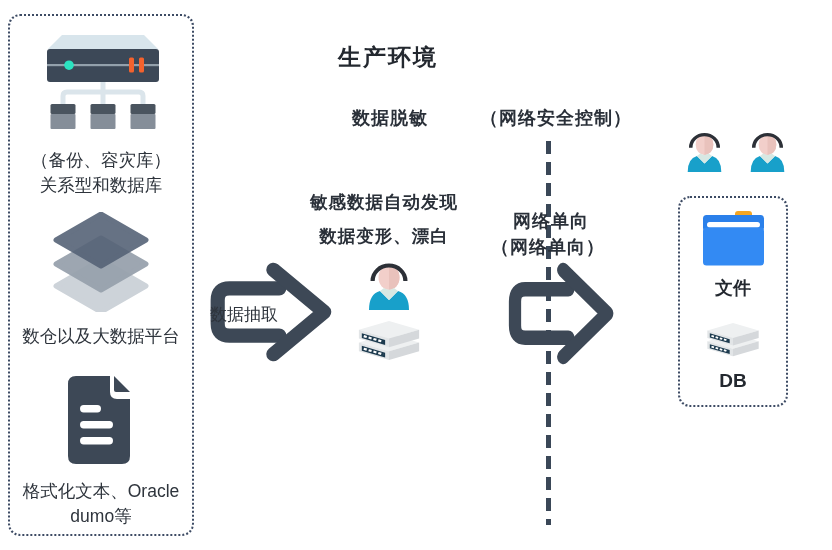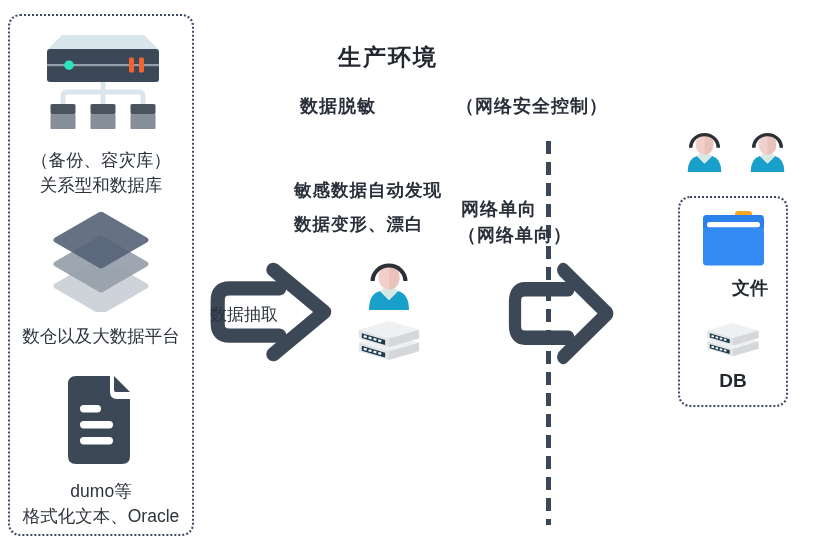--- a/index.html
+++ b/index.html
@@ -6,21 +6,21 @@
   html,body { width:832px; height:550px; background:#ffffff; overflow:hidden;
     font-family:"Liberation Sans","DejaVu Sans",sans-serif; }
   .stage { position:relative; width:832px; height:550px; background:#fff; }
   .abs { position:absolute; }
 
   
   .dotted-box { border:2px dotted #3d4b64; border-radius:12px; background:#fff; }
 
   
   .heading { font-size:23px; font-weight:700; color:#23282f; letter-spacing:2px; text-align:center; }
-  .flow-label { font-size:18px; font-weight:600; color:#2a3039; letter-spacing:1px; text-align:left; white-space:nowrap; }
+  .flow-label { font-size:18px; font-weight:600; color:#2a3039; letter-spacing:1px; text-align:center; white-space:nowrap;margin-top:12px; }
   .flow-label.sm { font-size:17.5px; }
   .src-label { font-size:17.5px; font-weight:400; color:#2e343c; text-align:center; line-height:25px; white-space:nowrap; }
   .box-label { font-size:18px; font-weight:600; color:#23282f; text-align:center; }
   .arrow-text { font-size:17px; font-weight:500; color:#2e343c; text-align:left; white-space:nowrap; }
 
   
   .dashed-line { width:5px;
     background:repeating-linear-gradient(to bottom,#3a4757 0 13px,transparent 13px 21px); }
 
   svg { display:block; }
@@ -66,22 +66,22 @@
     </div>
 
     <svg class="abs" style="left:52px; top:356px;" width="74" height="94" viewBox="0 0 74 94">
       <path d="M6,12 Q6,4 14,4 H48 V20 Q48,27 55,27 H68 V84 Q68,92 60,92 H14 Q6,92 6,84 Z" fill="#3d4856"></path>
       <path d="M52,4 L68,20 L54,20 Q52,20 52,18 Z" fill="#3d4856"></path>
       <rect x="18" y="33" width="21" height="7.5" rx="3.7" fill="#fff"></rect>
       <rect x="18" y="49" width="33" height="7.5" rx="3.7" fill="#fff"></rect>
       <rect x="18" y="65" width="33" height="7.5" rx="3.7" fill="#fff"></rect>
     </svg>
     <div class="src-label abs" style="left:0; top:463px; width:182px;">
+      <div>格式化文本、Oracle</div>
       <div>dumo等</div>
-      <div>格式化文本、Oracle</div>
     </div>
   </div>
 
   <svg class="abs" style="left:205px; top:257px;" width="127" height="110" viewBox="0 0 130 112" preserveAspectRatio="none">
     <path d="M76,32 H25 Q13,32 13,44 V68 Q13,80 25,80 H76" stroke="#3d4856" stroke-width="14.5" fill="none" stroke-linecap="round"></path>
     <path d="M70,13 L122,56 L70,99" stroke="#3d4856" stroke-width="14.5" fill="none" stroke-linecap="round" stroke-linejoin="round"></path>
   </svg>
   <div class="arrow-text abs" style="left:210px; top:303px; width:96px;">数据抽取</div>
 
   <div class="heading abs" style="left:293px; top:42px; width:190px;">生产环境</div>
@@ -143,21 +143,21 @@
   </svg>
 
   <div class="dotted-box abs" style="left:678px; top:196px; width:110px; height:211px;">
 
     <svg class="abs" style="left:22px; top:12px;" width="63" height="57" viewBox="0 0 63 57">
       <rect x="33" y="1" width="17" height="12" rx="3" fill="#f5a623"></rect>
       <rect x="1" y="5" width="61" height="16" rx="3.5" fill="#2b80ea"></rect>
       <rect x="5" y="12" width="53" height="5.5" rx="2.7" fill="#ffffff"></rect>
       <rect x="1" y="17.5" width="61" height="38" rx="3.5" fill="#338af3"></rect>
     </svg>
-    <div class="box-label abs" style="left:17px; top:78px; width:106px;">文件</div>
+    <div class="box-label abs" style="left:0; top:78px; width:106px;">文件</div>
 
     <svg class="abs" style="left:24px; top:118px;" width="58" height="48" viewBox="0 0 70 41">
       <polygon points="35,13 66,22 35,31 4,22" fill="#eef0f1"></polygon>
       <polygon points="4,22 35,31 35,40 4,31" fill="#e2e5e7"></polygon>
       <polygon points="66,22 35,31 35,40 66,31" fill="#d5d8db"></polygon>
       <polygon points="7,25.5 31,32.5 31,37.5 7,30.5" fill="#1c3a4e"></polygon>
       <path d="M9,28.5 L29,34.3" stroke="#fff" stroke-width="2.2" stroke-dasharray="3.2 2"></path>
       <polygon points="35,0 66,9 35,18 4,9" fill="#eef0f1"></polygon>
       <polygon points="4,9 35,18 35,27 4,18" fill="#e2e5e7"></polygon>
       <polygon points="66,9 35,18 35,27 66,18" fill="#d5d8db"></polygon>

